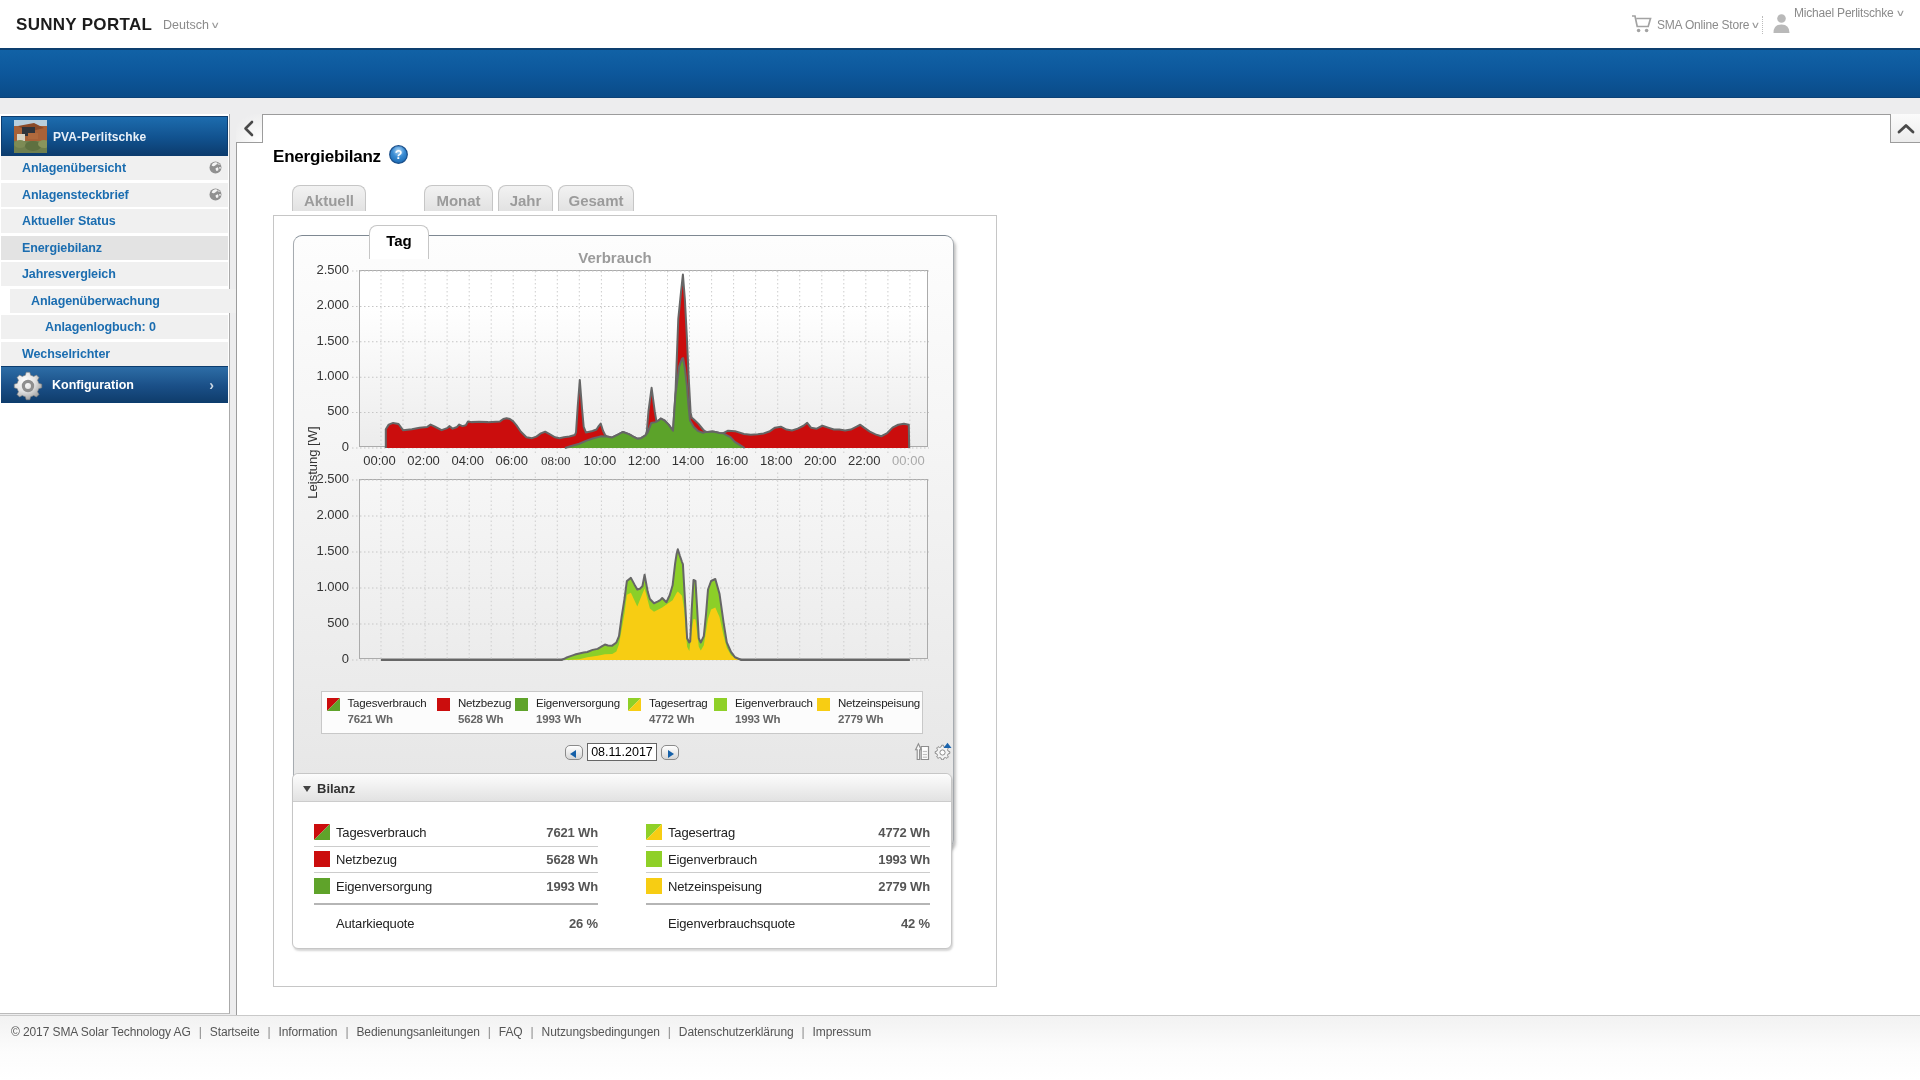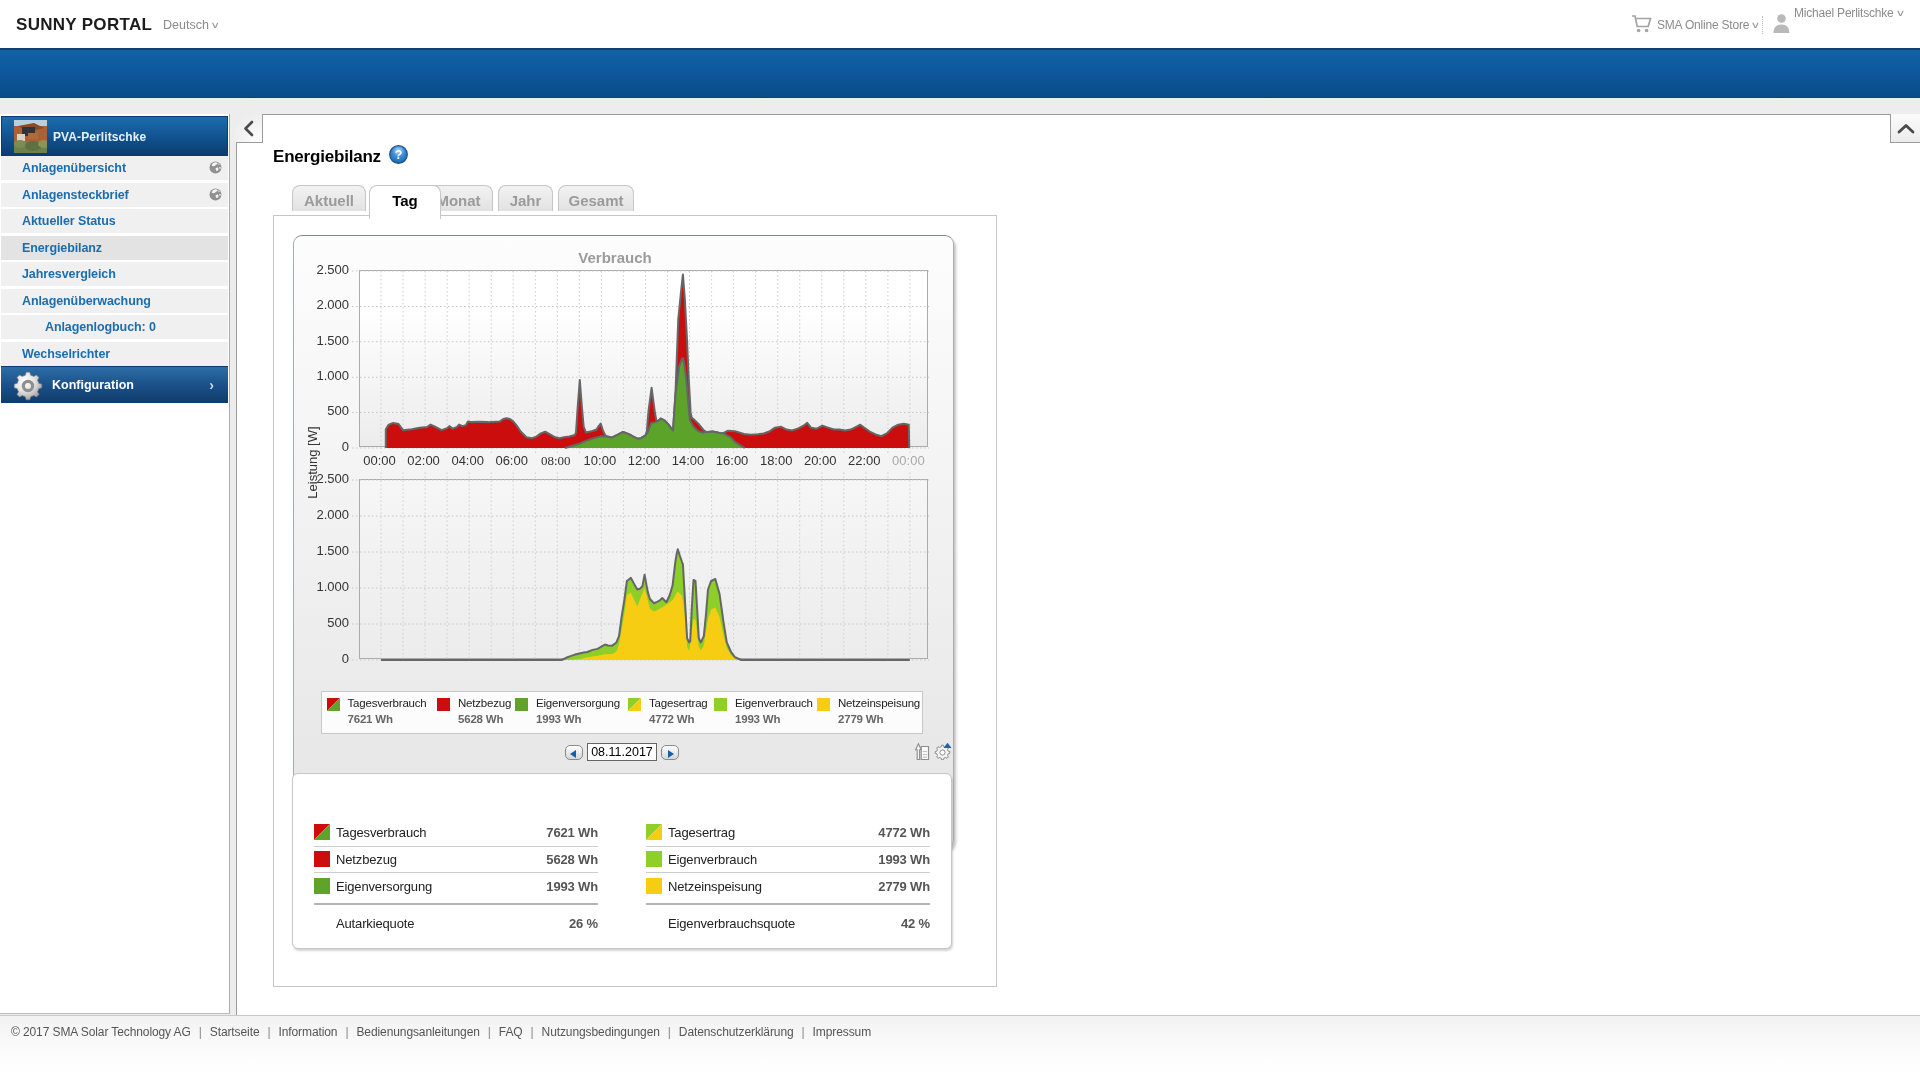--- a/index.html
+++ b/index.html
@@ -169,21 +169,21 @@
           <circle cx="6.5" cy="6.5" r="6" fill="#909090"></circle>
           <path d="M2.6 4.2 Q3.4 1.6 6.2 1.3 Q8.2 1.2 8.6 2.2 Q8.8 3.4 7.2 3.6 Q6.6 4.9 4.8 5.2 Q3.2 5.3 2.6 4.2 Z" fill="#f4f4f4"></path>
           <path d="M9.2 2.2 Q10.4 2.6 10.9 3.5 L9.6 4.1 Z" fill="#f4f4f4"></path>
           <path d="M6.6 7.2 L8.8 6.3 Q10 7.6 9.2 9.4 L7.4 9.9 Q6.4 8.5 6.6 7.2 Z" fill="#f4f4f4"></path>
           <circle cx="11" cy="6.8" r="0.9" fill="#f4f4f4"></circle>
         </svg>
     </div>
     <div class="mi" style="top:95px;">Aktueller Status</div>
     <div class="mi sel" style="top:121.5px;">Energiebilanz</div>
     <div class="mi" style="top:148px;">Jahresvergleich</div>
-    <div class="mi" style="top:174.5px;">Anlagenüberwachung</div>
+    <div class="mi" style="top:174.5px;margin-left:9px;">Anlagenüberwachung</div>
     <div class="mi" style="top:201px;padding-left:44px;">Anlagenlogbuch: 0</div>
     <div class="mi" style="top:227.5px;">Wechselrichter</div>
     <div id="konf">
       <svg width="30" height="30" viewBox="0 0 30 30">
         <defs>
             <radialGradient id="gearg" cx="38%" cy="32%" r="75%">
           <stop offset="0%" stop-color="#ffffff"></stop>
               <stop offset="50%" stop-color="#e3e3e3"></stop>
               <stop offset="100%" stop-color="#9a9a9a"></stop>
         </radialGradient>
@@ -214,21 +214,21 @@
       <stop offset="0%" stop-color="#b7dcf7"></stop>
           <stop offset="45%" stop-color="#3c8dd4"></stop>
           <stop offset="100%" stop-color="#1565ae"></stop>
     </radialGradient>
       </defs>
     <circle cx="9.5" cy="9.5" r="8.8" fill="url(#orb)" stroke="#1b4f8a" stroke-width="1.2"></circle>
     <text x="9.5" y="14" text-anchor="middle" font-family="Liberation Sans, sans-serif" font-size="12.5" font-weight="bold" fill="#fff">?</text>
   </svg>
 
   <div class="tab" style="left:292px;width:74px;">Aktuell</div>
-  <div class="tab act" style="left:369px;width:72px;">Tag</div>
+  <div class="tab act" style="left:369px;width:60px;margin-top:40px;">Tag</div>
   <div class="tab" style="left:424px;width:69px;">Monat</div>
   <div class="tab" style="left:498px;width:55px;">Jahr</div>
   <div class="tab" style="left:558px;width:76px;">Gesamt</div>
   <div id="tabpanel"></div>
 
   <div id="chartbox">
 
     <div class="ctitle" style="top:13px;">Verbrauch</div>
     <div id="plot1">
         <svg width="569" height="177" viewBox="0 0 569 176.5" preserveAspectRatio="none" style="position:absolute;left:0;top:0;overflow:visible;">
@@ -405,20 +405,24 @@
     <line x1="9.8" y1="15.2" x2="14" y2="15.2" stroke="#c0c0c0" stroke-width="1.2"></line>
     <path d="M2.6 7.8 L5.4 1.8 L8.2 7.8 L6.6 7.8 L6.6 17.5 L4.2 17.5 L4.2 7.8 Z" fill="#f6f6f6" stroke="#8d8d8d" stroke-width="1.1"></path>
   </svg>
   <svg style="position:absolute;left:934px;top:742px;" width="18" height="18" viewBox="0 0 18 18">
     <path fill="#f3f3f3" stroke="#8d8d8d" stroke-width="1" d="M7.6 3.2 L9.4 3.2 L9.9 4.9 L11.4 5.5 L13 4.7 L14.3 6 L13.5 7.6 L14.1 9.1 L15.8 9.6 L15.8 11.4 L14.1 11.9 L13.5 13.4 L14.3 15 L13 16.3 L11.4 15.5 L9.9 16.1 L9.4 17.8 L7.6 17.8 L7.1 16.1 L5.6 15.5 L4 16.3 L2.7 15 L3.5 13.4 L2.9 11.9 L1.2 11.4 L1.2 9.6 L2.9 9.1 L3.5 7.6 L2.7 6 L4 4.7 L5.6 5.5 L7.1 4.9 Z"></path>
     <circle cx="8.5" cy="10.5" r="2.6" fill="#fff" stroke="#8d8d8d" stroke-width="1"></circle>
     <polygon points="9.5,6 17.5,6 13.5,0.8" fill="#1b64ad"></polygon>
   </svg>
 
   <div id="bilanz">
+    <div id="bilhdr">
+        <span class="tri"></span>
+        <span class="t">Bilanz</span>
+      </div>
     <div class="brow" style="left:21px;top:45px;width:284px;">
       <span class="ic"><svg width="16" height="16" viewBox="0 0 16 16">
             <polygon points="0,0 16,0 0,16" fill="#cb0d0d"></polygon>
             <polygon points="16,0 16,16 0,16" fill="#5fa32a"></polygon>
           </svg></span>
       <span class="lb">Tagesverbrauch</span>
         <span class="vl">7621 Wh</span>
     </div>
     <div class="brow" style="left:353px;top:45px;width:284px;">
       <span class="ic"><svg width="16" height="16" viewBox="0 0 16 16">

